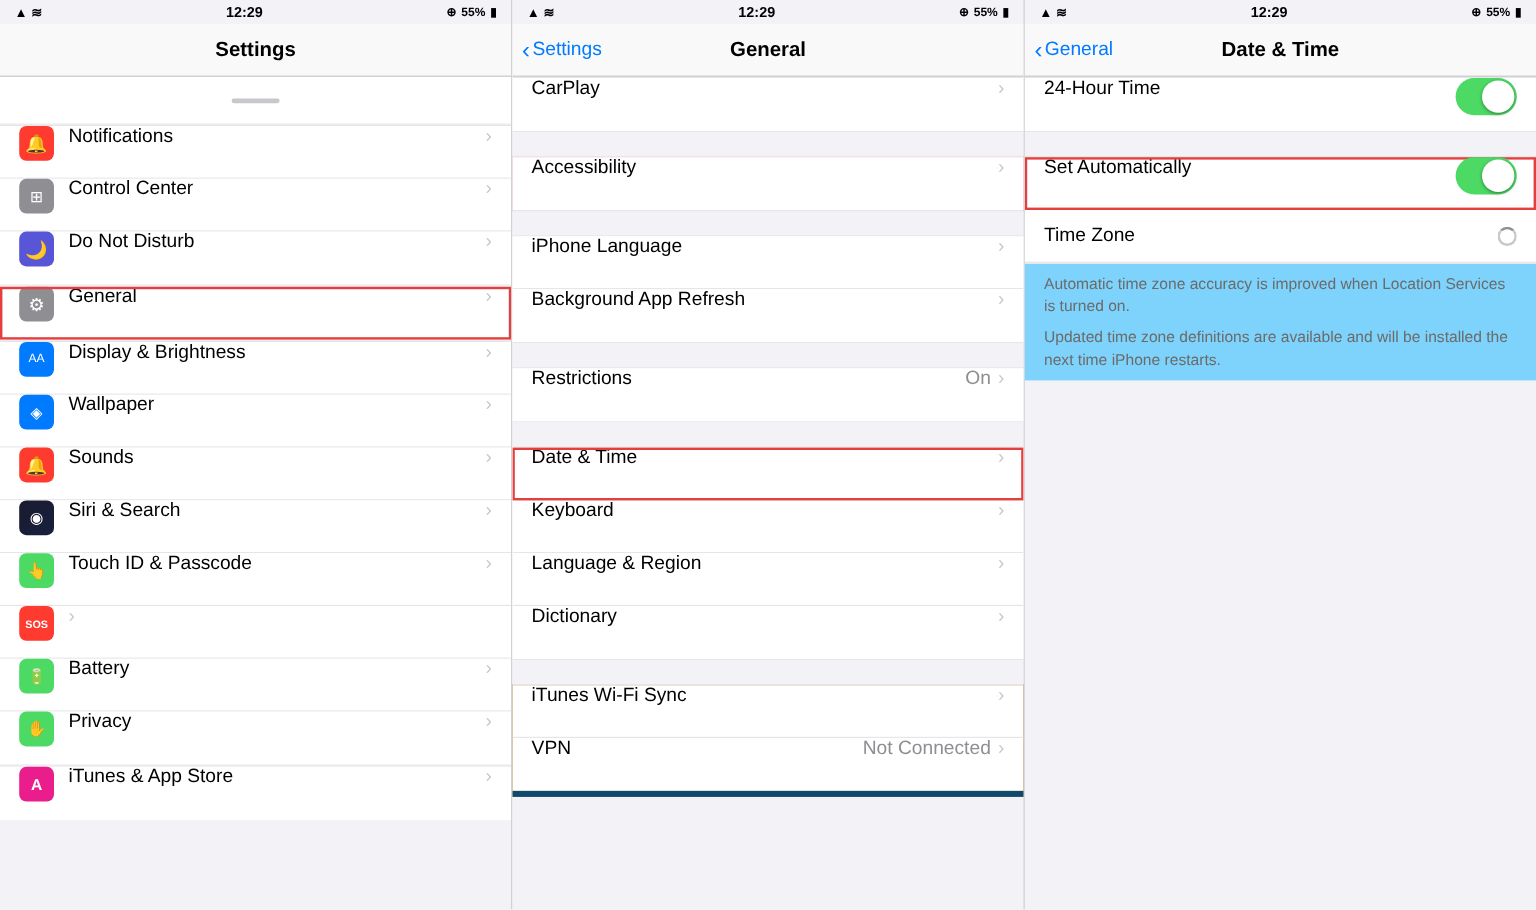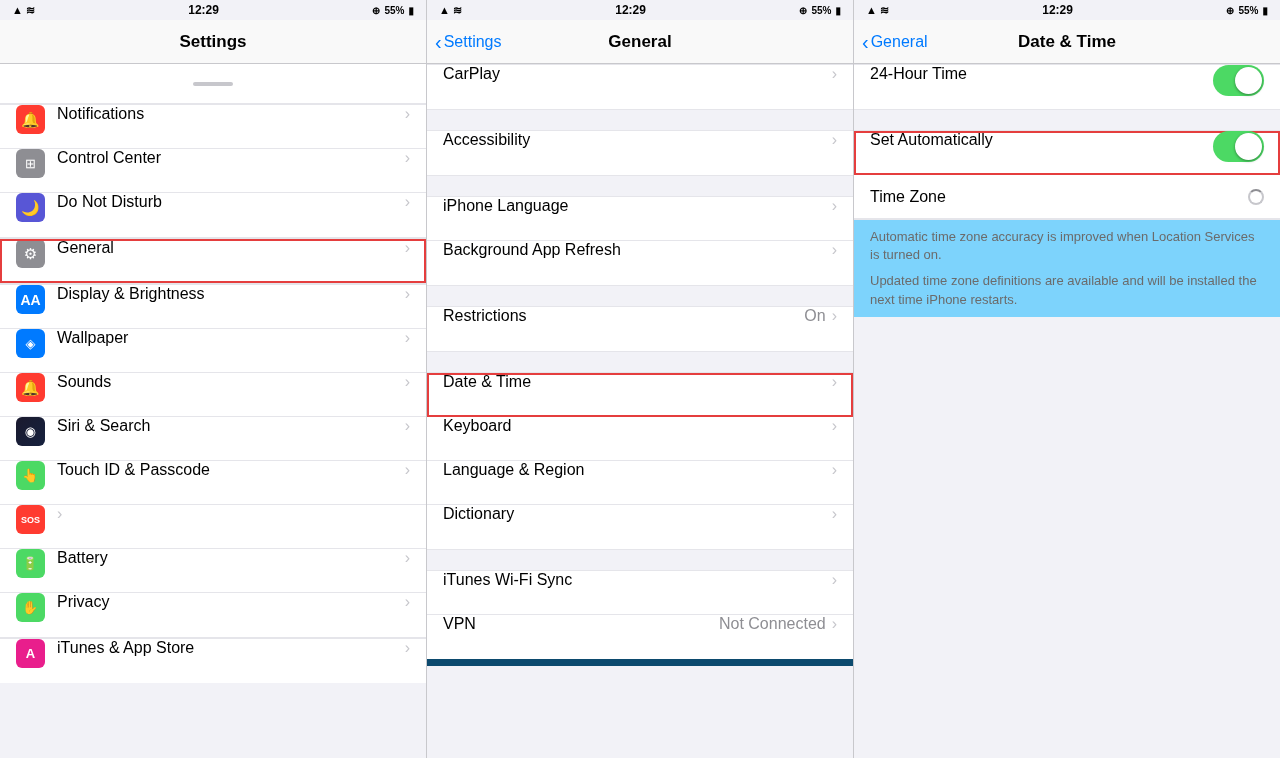--- a/index.html
+++ b/index.html
@@ -291,21 +291,21 @@
           <span class="list-item-label">General</span>
           <span class="list-item-chevron">›</span>
         </div>
       </div>
 
       <div style="height:1px;background:#e5e5ea;"></div>
 
       <div style="background:#fff; border-top:1px solid #e5e5ea;">
         <div class="list-item">
           <div class="list-item-icon" style="background:#007aff;">
-            <span style="color:white;font-size:14px;font-weight:bold;">AA</span>
+            <span style="color:white;font-size:10px;font-weight:normal;">AA</span>
           </div>
           <span class="list-item-label">Display &amp; Brightness</span>
           <span class="list-item-chevron">›</span>
         </div>
 
         <div class="list-item">
           <div class="list-item-icon" style="background:#007aff;">
             <span style="color:white;font-size:13px;">◈</span>
           </div>
           <span class="list-item-label">Wallpaper</span>
@@ -440,21 +440,21 @@
           <span class="list-item-chevron">›</span>
         </div>
         <div class="list-item">
           <span class="list-item-label">Dictionary</span>
           <span class="list-item-chevron">›</span>
         </div>
       </div>
 
       <div class="section-separator"></div>
 
-      <div style="background:#a16207; border-top:1px solid #e5e5ea; border-bottom:7px solid #0c4a6e;">
+      <div style="background:#a16207; border-top:1px solid #e5e5ea; border-bottom:5px solid #0c4a6e;">
         <div class="list-item">
           <span class="list-item-label">iTunes Wi-Fi Sync</span>
           <span class="list-item-chevron">›</span>
         </div>
         <div class="list-item">
           <span class="list-item-label">VPN</span>
           <span class="list-item-value">Not Connected</span>
           <span class="list-item-chevron">›</span>
         </div>
       </div>

